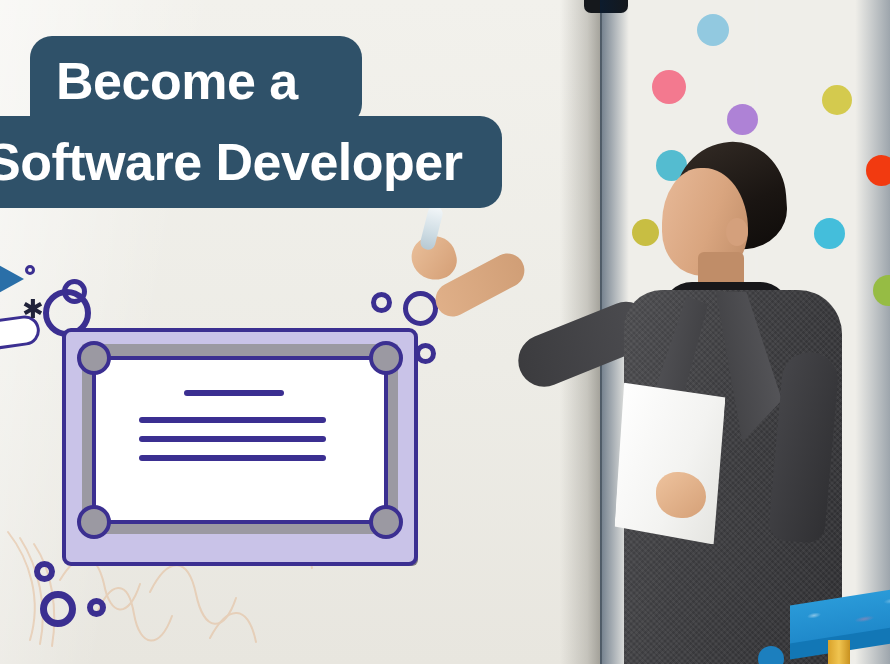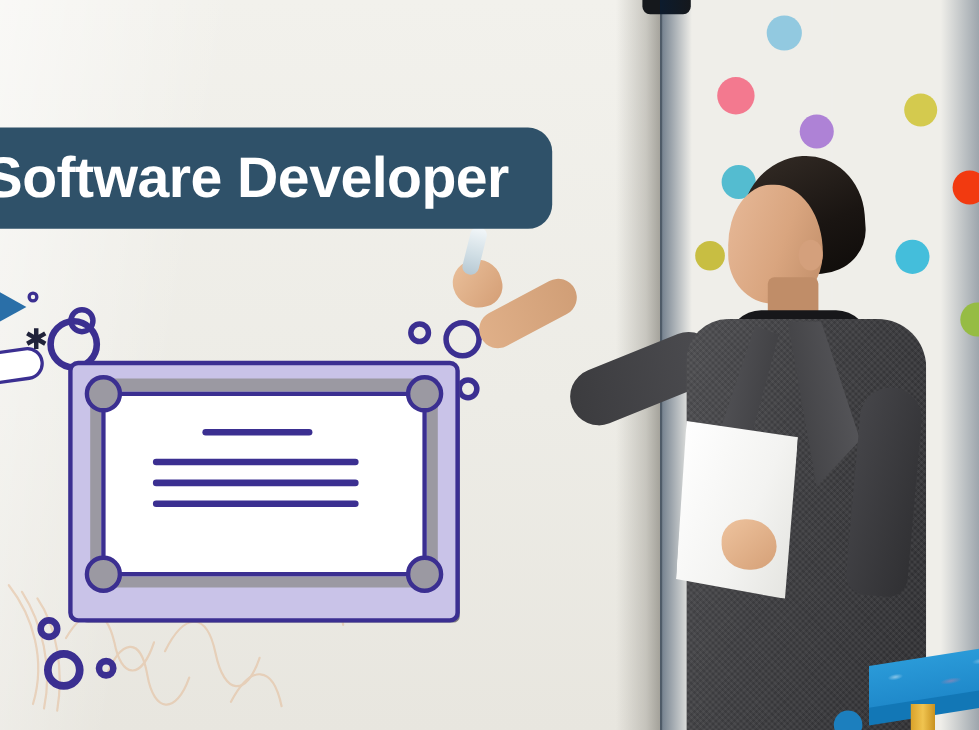--- a/index.html
+++ b/index.html
@@ -408,17 +408,20 @@
     <div class="p-el forearm"></div>
     <div class="p-el hand"></div>
     <div class="p-el marker"></div>
   </div>
 
   <div class="table-top"></div>
   <div class="table-edge"></div>
   <div class="table-leg"></div>
   <div class="dot" style="left:758px; top:646px; width:26px; height:26px; background:#1C7FBE;"></div>
 
+  <div class="banner-line banner-1">
+    <span class="banner-text">Become a</span>
+  </div>
   <div class="banner-line banner-2">
     <span class="banner-text">Software Developer</span>
   </div>
 
 </div>
 
 </body></html>

